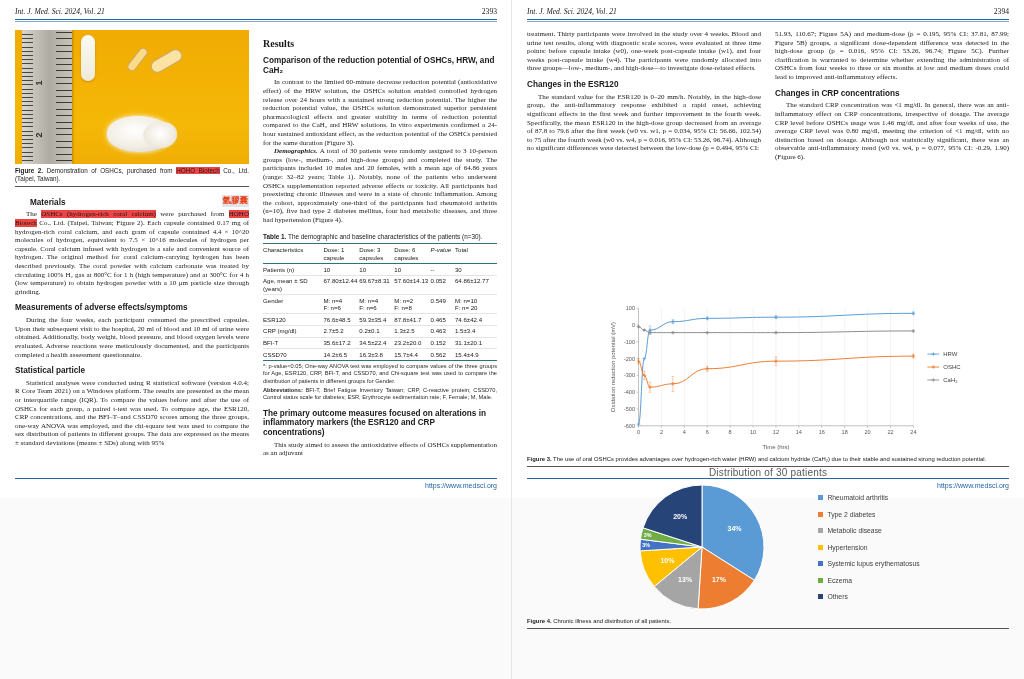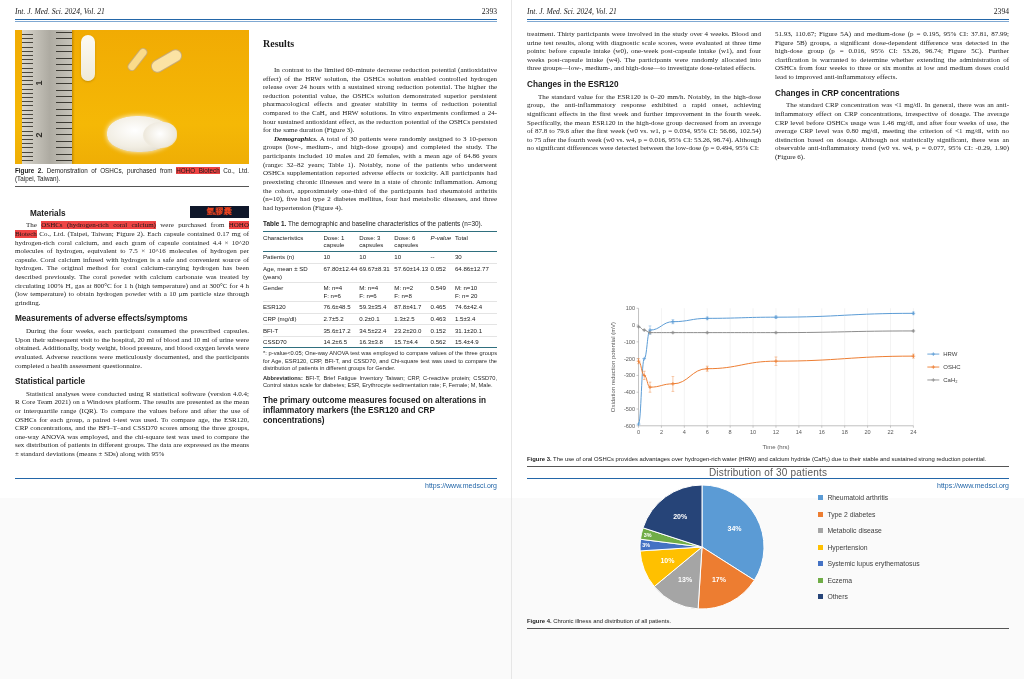--- a/index.html
+++ b/index.html
@@ -12,27 +12,27 @@
   .phead { position:absolute; top:7px; left:15px; right:15px; display:flex; justify-content:space-between; font-size:7.6px; }
   .phead .journal { font-style:italic; }
   .phead-rule { position:absolute; top:19px; left:15px; right:15px; height:3px; border-top:1.6px solid #2366a8; border-bottom:1px solid #7fa8d2; }
 
   .content { position:absolute; top:30px; left:15px; right:15px; display:flex; gap:14px; }
   .col { width:234px; min-width:0; }
 
   .p { font-size:7px; line-height:1.23; text-align:justify; }
   .p.indent { text-indent:11px; }
   .h2 { font:bold 8.2px/1.18 "Liberation Sans", sans-serif; margin:7px 0 3px; }
-  .h1 { font:bold 10px/1.1 "Liberation Serif", serif; margin:8px 0 17px; }
+  .h1 { font:bold 10px/1.1 "Liberation Serif", serif; margin:8px 0 4px; }
   .hl { background:#ef4444;margin-top:32px; }
   .lead { font-weight:bold; font-style:italic; }
 
   .materials-head { display:flex; justify-content:space-between; align-items:flex-end; margin:8px 0 3px; }
   .materials-head .h2 { margin:0;padding-left:15px; }
-  .cjk { font:bold 8.5px "Liberation Sans", sans-serif; color:#e8421f; background:#0f172a; padding:0 17px;margin-top:11px; }
+  .cjk { font:bold 8.5px "Liberation Sans", sans-serif; color:#e8421f; background:#e5e5e5; padding:0 1px; }
 
   
   .photo { position:relative; width:100%; height:134px; background:linear-gradient(180deg,#f1ab03,#f5b806 70%,#efae05); overflow:hidden; }
   .ruler { position:absolute; left:7px; top:0; bottom:0; width:50px; background:linear-gradient(90deg,#d9d6cd,#aeaba2 55%,#c6c3ba); box-shadow:1px 0 2px rgba(120,80,0,.45); }
   .ruler .ticks-r { position:absolute; right:0; top:2px; bottom:2px; width:16px;
     background:repeating-linear-gradient(180deg,#3c3a33 0 1px, transparent 1px 6.4px); }
   .ruler .ticks-l { position:absolute; left:0; top:4px; bottom:0; width:11px;
     background:repeating-linear-gradient(180deg,#4a473f 0 1px, transparent 1px 4.2px); }
   .ruler .num { position:absolute; font:bold 9px "Liberation Sans",sans-serif; color:#2f2d28; transform:rotate(-90deg); }
   .capsule-white { position:absolute; left:66px; top:5px; width:14px; height:46px; border-radius:8px; background:linear-gradient(180deg,#fcfaf3,#efead9); box-shadow:0 1px 2px rgba(130,90,0,.4); }
@@ -108,20 +108,21 @@
       <div class="h2">Measurements of adverse effects/symptoms</div>
       <div class="p indent">During the four weeks, each participant consumed the prescribed capsules. Upon their subsequent visit to the hospital, 20 ml of blood and 10 ml of urine were obtained. Additionally, body weight, blood pressure, and blood oxygen levels were evaluated. Adverse reactions were meticulously documented, and the participants completed a health assessment questionnaire.</div>
 
       <div class="h2">Statistical particle</div>
       <div class="p indent">Statistical analyses were conducted using R statistical software (version 4.0.4; R Core Team 2021) on a Windows platform. The results are presented as the mean or interquartile range (IQR). To compare the values before and after the use of OSHCs for each group, a paired t-test was used. To compare age, the ESR120, CRP concentrations, and the BFI–T–and CSSD70 scores among the three groups, one-way ANOVA was employed, and the chi-square test was used to compare the sex distribution of patients in different groups. The data are expressed as the means ± standard deviations (means ± SDs) along with 95%</div>
     </div>
 
     <div class="col">
 
       <div class="h1">Results</div>
+      <div class="h2">Comparison of the reduction potential of OSHCs, HRW, and CaH₂</div>
       <div class="p indent">In contrast to the limited 60-minute decrease reduction potential (antioxidative effect) of the HRW solution, the OSHCs solution enabled controlled hydrogen release over 24 hours with a sustained strong reduction potential. The higher the reduction potential value, the OSHCs solution demonstrated superior persistent pharmacological effects and greater stability in terms of reduction potential compared to the CaH₂ and HRW solutions. In vitro experiments confirmed a 24-hour sustained antioxidant effect, as the reduction potential of the OSHCs persisted for the same duration (Figure 3).</div>
       <div class="p indent"><span class="lead">Demographics.</span><span> A total of 30 patients were randomly assigned to 3 10-person groups (low-, medium-, and high-dose groups) and completed the study. The participants included 10 males and 20 females, with a mean age of 64.86 years (range: 32–82 years; Table 1). Notably, none of the patients who underwent OSHCs supplementation reported adverse effects or toxicity. All participants had preexisting chronic illnesses and were in a state of chronic inflammation. Among the cohort, approximately one-third of the participants had rheumatoid arthritis (n=10), five had type 2 diabetes mellitus, four had metabolic diseases, and three had hypertension (Figure 4).</span></div>
 
       <div class="tblcap"><span class="bold">Table 1.</span><span> The demographic and baseline characteristics of the patients (n=30).</span></div>
       <table class="tbl">
         <colgroup>
             <col style="width:26%">
             <col style="width:15%">
             <col style="width:15%">
             <col style="width:15.5%">
@@ -198,20 +199,21 @@
               <td>15.7±4.4</td>
               <td>0.562</td>
               <td>15.4±4.9</td>
             </tr>
         </tbody>
       </table>
       <div class="fnote">*: p-value&lt;0.05; One-way ANOVA test was employed to compare values of the three groups for Age, ESR120, CRP, BFI-T, and CSSD70, and Chi-square test was used to compare the distribution of patients in different groups for Gender.</div>
       <div class="fnote"><span class="bold">Abbreviations:</span><span> BFI-T, Brief Fatigue Inventory Taiwan; CRP, C-reactive protein; CSSD70, Control status scale for diabetes; ESR, Erythrocyte sedimentation rate; F, Female; M, Male.</span></div>
 
       <div class="h2">The primary outcome measures focused on alterations in inflammatory markers (the ESR120 and CRP concentrations)</div>
+      <div class="p indent">This study aimed to assess the antioxidative effects of OSHCs supplementation as an adjuvant</div>
     </div>
   </div>
 
   <div class="pfoot">
     <div class="pfoot-rule"></div>
     <a class="pfoot-url">https://www.medsci.org</a>
   </div>
 </div>
 
 <div class="page" id="page-right">

